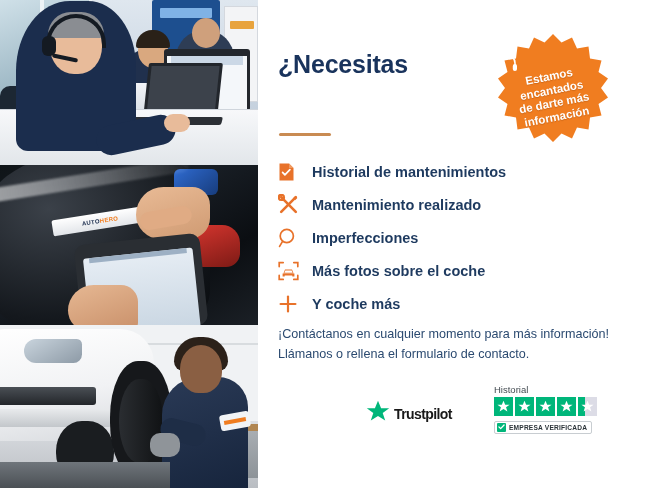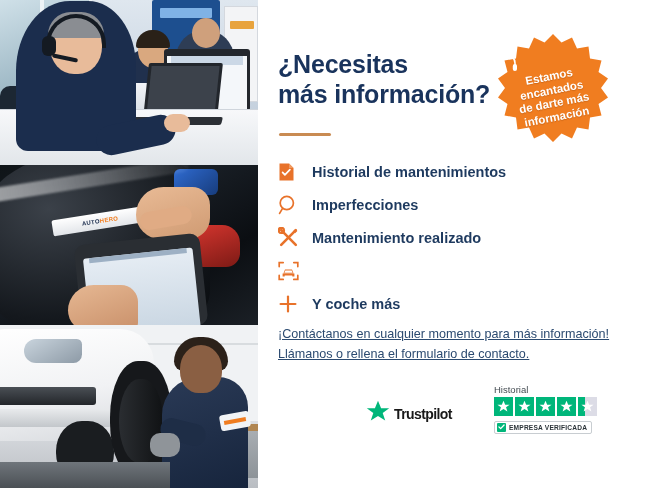--- a/index.html
+++ b/index.html
@@ -162,21 +162,21 @@
       text-shadow:0 1px 1px rgba(120,50,0,.28); }
 
   
   .features { position:absolute; left:20px; top:155px; width:350px; }
   .feat { display:flex; align-items:center; height:33px; }
   .feat-ic { width:34px; flex:0 0 34px; display:flex; align-items:center; justify-content:flex-start; }
   .feat-lb { font-size:14.5px; color:#1e3a5f;font-weight:bold; }
 
   
   .contact { position:absolute; left:20px; top:324px; width:360px;
-      font-size:12.6px; line-height:1.62; color:#2b4a70;text-decoration:underline; }
+      font-size:12.6px; line-height:1.62; color:#2b4a70; }
 
   
   .tp { position:absolute; left:108px; top:384px; width:300px; }
   .tp-logo { position:absolute; left:0; top:16px; display:flex; align-items:center; gap:4px; }
   .tp-logo-txt { font-size:14px; font-weight:bold; color:#191919; letter-spacing:-.6px; }
   .tp-right { position:absolute; left:128px; top:0; width:120px; }
   .tp-excelente { font-size:9.5px; color:#444c52; margin-bottom:2px; }
   .tp-stars { display:flex; gap:2px; }
   .tp-star { width:19px; height:19px; background:#00b67a; display:flex;
       align-items:center; justify-content:center; position:relative; overflow:hidden; }
@@ -260,21 +260,20 @@
       <div class="p3-glove"></div>
       <div class="p3-lift"></div>
     </div>
 
   </div>
 
   <div class="content">
 
     <h1 class="heading">
       <span>¿Necesitas</span><br>
-      <span>más información?</span>
     </h1>
     <div class="rule"></div>
 
     <div class="badge">
       <svg viewBox="0 0 114 114" width="114" height="114" aria-hidden="true">
         <path fill="#f07d20" d="
           M57 2 L65.5 10.5 L76 5.5 L81 16.5 L92.5 14.5 L94 26.5 L105.5 28.5
           L102.5 40 L112 46.5 L105 56 L112 65.5 L102.5 72 L105.5 83.5 L94 85.5
           L92.5 97.5 L81 95.5 L76 106.5 L65.5 101.5 L57 110 L48.5 101.5 L38 106.5
           L33 95.5 L21.5 97.5 L20 85.5 L8.5 83.5 L11.5 72 L2 65.5 L9 56 L2 46.5
@@ -303,56 +302,57 @@
             <path d="M1.5 1.5 h9.5 l4.5 4.5 v12.5 h-14 z" fill="#e8722a"></path>
             <path d="M11 1.5 v4.5 h4.5" fill="#f19a60"></path>
             <path d="M4.6 10.4 l2.3 2.4 l5-5.2" fill="none" stroke="#ffffff" stroke-width="1.7" stroke-linecap="round" stroke-linejoin="round"></path>
           </svg>
         </span>
         <span class="feat-lb">Historial de mantenimientos</span>
       </div>
 
       <div class="feat">
         <span class="feat-ic">
-          <svg width="19" height="20" viewBox="0 0 19 20" aria-hidden="true">
-            <circle cx="8.8" cy="8" r="6.6" fill="none" stroke="#e8722a" stroke-width="1.7"></circle>
-            <line x1="4.4" y1="13.6" x2="1.6" y2="18.4" stroke="#e8722a" stroke-width="1.7" stroke-linecap="round"></line>
-          </svg>
-        </span>
-        <span class="feat-lb">Imperfecciones</span>
-      </div>
-
-      <div class="feat">
-        <span class="feat-ic">
           <svg width="21" height="21" viewBox="0 0 21 21" aria-hidden="true">
             <g stroke="#e8722a" stroke-width="2.6" stroke-linecap="round">
               <line x1="3.2" y1="3.2" x2="17.8" y2="17.8"></line>
               <line x1="17.8" y1="3.2" x2="3.2" y2="17.8"></line>
             </g>
             <circle cx="3.4" cy="3.4" r="2.6" fill="none" stroke="#e8722a" stroke-width="2.2"></circle>
             <path d="M17.3 2 l2 2 -2.2 2.2 -2-2 z" fill="#e8722a"></path>
           </svg>
         </span>
         <span class="feat-lb">Mantenimiento realizado</span>
+      </div>
+
+      <div class="feat">
+        <span class="feat-ic">
+          <svg width="19" height="20" viewBox="0 0 19 20" aria-hidden="true">
+            <circle cx="8.8" cy="8" r="6.6" fill="none" stroke="#e8722a" stroke-width="1.7"></circle>
+            <line x1="4.4" y1="13.6" x2="1.6" y2="18.4" stroke="#e8722a" stroke-width="1.7" stroke-linecap="round"></line>
+          </svg>
+        </span>
+        <span class="feat-lb">Imperfecciones</span>
       </div>
 
       <div class="feat">
         <span class="feat-ic">
           <svg width="21" height="20" viewBox="0 0 21 20" aria-hidden="true">
             <g fill="none" stroke="#e8722a" stroke-width="1.7" stroke-linecap="round">
               <path d="M1.2 5.6 V1.6 h4"></path>
                 <path d="M19.8 5.6 V1.6 h-4"></path>
               <path d="M1.2 14.4 V18.4 h4"></path>
                 <path d="M19.8 14.4 V18.4 h-4"></path>
             </g>
             <path d="M4.6 12.6 h11.8 v3 h-2.1 v-1.1 h-7.6 v1.1 h-2.1 z" fill="#e8722a"></path>
             <path d="M5.4 12.4 l1.6-4 h7 l1.6 4 z" fill="#e8722a"></path>
             <path d="M7.3 9.5 h6.4 l.9 2.2 h-8.2 z" fill="#ffffff"></path>
           </svg>
         </span>
+        <span class="feat-lb">Más fotos sobre el coche</span>
       </div>
 
       <div class="feat">
         <span class="feat-ic">
           <svg width="20" height="20" viewBox="0 0 20 20" aria-hidden="true">
             <g stroke="#e8722a" stroke-width="2.2" stroke-linecap="round">
               <line x1="10" y1="2.6" x2="10" y2="17.4"></line>
               <line x1="2.6" y1="10" x2="17.4" y2="10"></line>
             </g>
           </svg>

